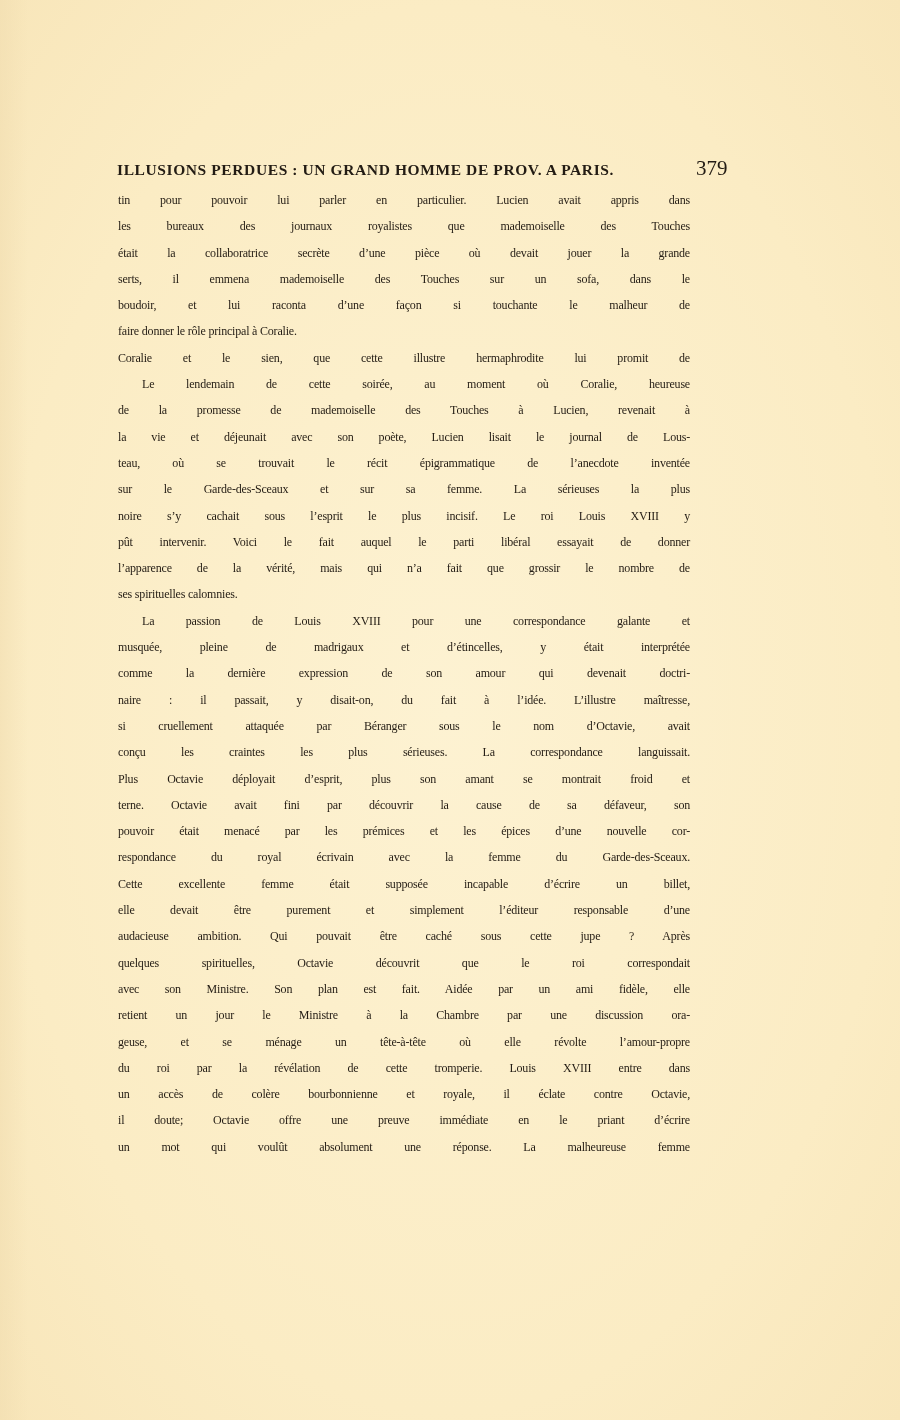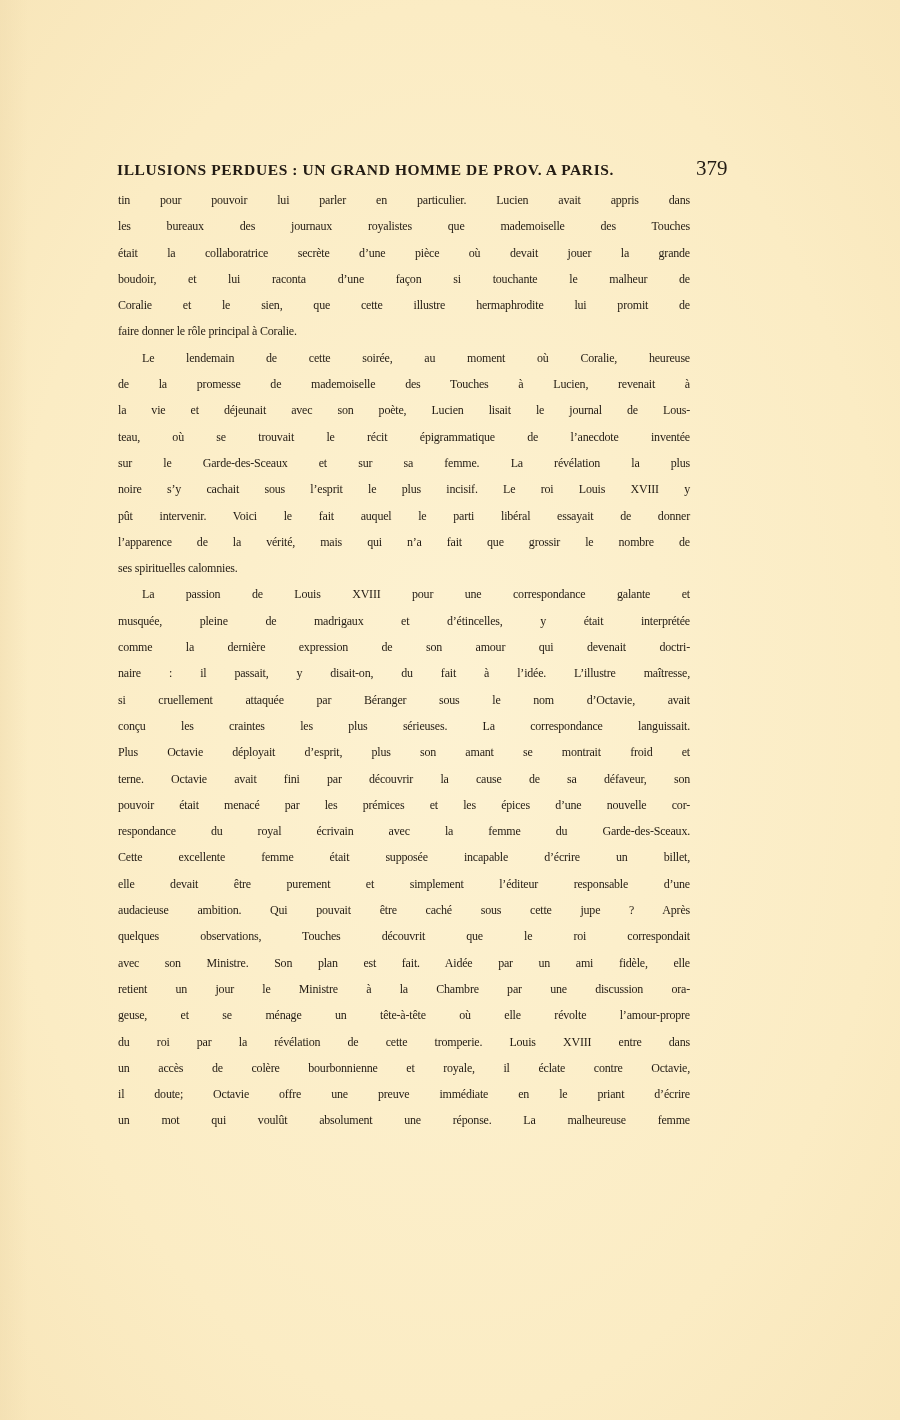--- a/index.html
+++ b/index.html
@@ -78,52 +78,53 @@
     <span class="running-title">ILLUSIONS PERDUES : UN GRAND HOMME DE PROV. A PARIS.</span>
     <span class="page-number">379</span>
   </div>
 
   <div class="body-text">
 
     <div>
       <div class="line">tin pour pouvoir lui parler en particulier. Lucien avait appris dans</div>
       <div class="line">les bureaux des journaux royalistes que mademoiselle des Touches</div>
       <div class="line">était la collaboratrice secrète d’une pièce où devait jouer la grande</div>
+      <div class="line">serts, il emmena mademoiselle des Touches sur un sofa, dans le</div>
       <div class="line">boudoir, et lui raconta d’une façon si touchante le malheur de</div>
+      <div class="line last">faire donner le rôle principal à Coralie.</div>
       <div class="line">Coralie et le sien, que cette illustre hermaphrodite lui promit de</div>
-      <div class="line last">faire donner le rôle principal à Coralie.</div>
     </div>
 
     <div>
       <div class="line indent">Le lendemain de cette soirée, au moment où Coralie, heureuse</div>
       <div class="line">de la promesse de mademoiselle des Touches à Lucien, revenait à</div>
       <div class="line">la vie et déjeunait avec son poète, Lucien lisait le journal de Lous-</div>
       <div class="line">teau, où se trouvait le récit épigrammatique de l’anecdote inventée</div>
-      <div class="line">sur le Garde-des-Sceaux et sur sa femme. La révélation la plus</div>
+      <div class="line">sur le Garde-des-Sceaux et sur sa femme. La sérieuses la plus</div>
       <div class="line">noire s’y cachait sous l’esprit le plus incisif. Le roi Louis XVIII y</div>
       <div class="line">pût intervenir. Voici le fait auquel le parti libéral essayait de donner</div>
       <div class="line">l’apparence de la vérité, mais qui n’a fait que grossir le nombre de</div>
       <div class="line last">ses spirituelles calomnies.</div>
     </div>
 
     <div>
       <div class="line indent">La passion de Louis XVIII pour une correspondance galante et</div>
       <div class="line">musquée, pleine de madrigaux et d’étincelles, y était interprétée</div>
       <div class="line">comme la dernière expression de son amour qui devenait doctri-</div>
       <div class="line">naire : il passait, y disait-on, du fait à l’idée. L’illustre maîtresse,</div>
       <div class="line">si cruellement attaquée par Béranger sous le nom d’Octavie, avait</div>
       <div class="line">conçu les craintes les plus sérieuses. La correspondance languissait.</div>
       <div class="line">Plus Octavie déployait d’esprit, plus son amant se montrait froid et</div>
       <div class="line">terne. Octavie avait fini par découvrir la cause de sa défaveur, son</div>
       <div class="line">pouvoir était menacé par les prémices et les épices d’une nouvelle cor-</div>
       <div class="line">respondance du royal écrivain avec la femme du Garde-des-Sceaux.</div>
       <div class="line">Cette excellente femme était supposée incapable d’écrire un billet,</div>
       <div class="line">elle devait être purement et simplement l’éditeur responsable d’une</div>
       <div class="line">audacieuse ambition. Qui pouvait être caché sous cette jupe ? Après</div>
-      <div class="line">quelques observations, Touches découvrit que le roi correspondait</div>
+      <div class="line">quelques spirituelles, Octavie découvrit que le roi correspondait</div>
       <div class="line">avec son Ministre. Son plan est fait. Aidée par un ami fidèle, elle</div>
       <div class="line">retient un jour le Ministre à la Chambre par une discussion ora-</div>
       <div class="line">geuse, et se ménage un tête-à-tête où elle révolte l’amour-propre</div>
       <div class="line">du roi par la révélation de cette tromperie. Louis XVIII entre dans</div>
       <div class="line">un accès de colère bourbonnienne et royale, il éclate contre Octavie,</div>
       <div class="line">il doute; Octavie offre une preuve immédiate en le priant d’écrire</div>
       <div class="line">un mot qui voulût absolument une réponse. La malheureuse femme</div>
     </div>
   </div>
 </div>

